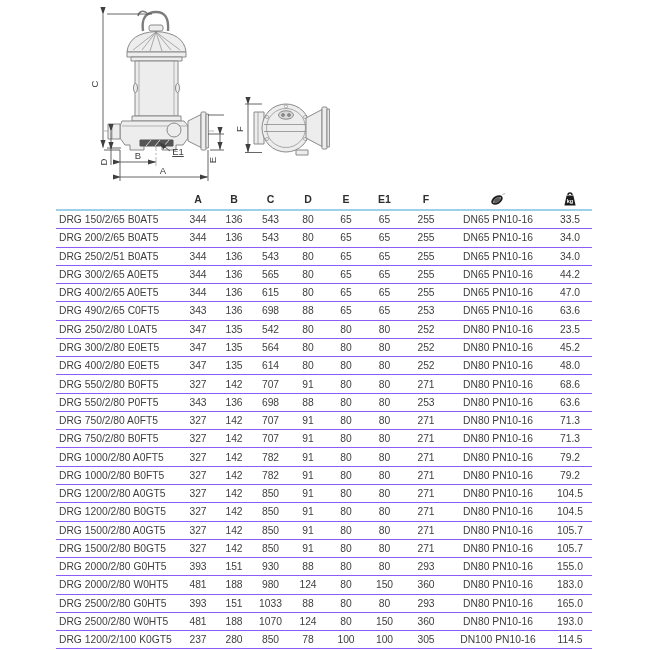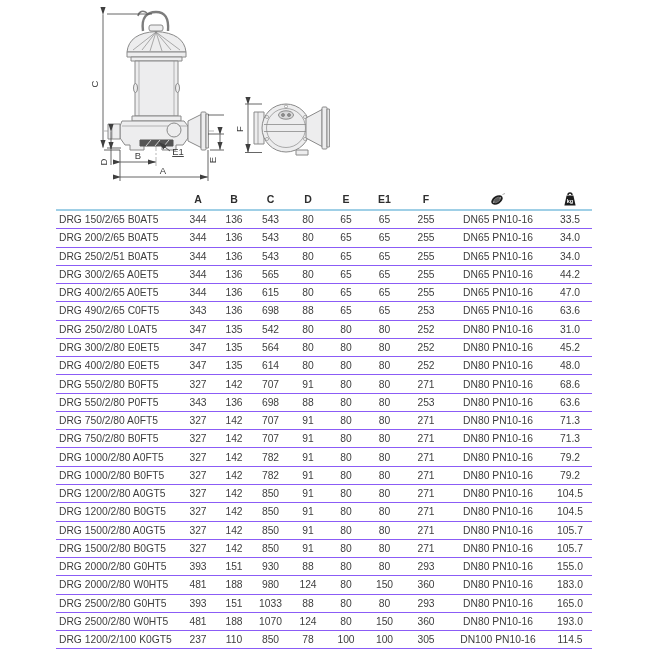--- a/index.html
+++ b/index.html
@@ -266,21 +266,21 @@
       <div class="tr">
     <div class="td model">DRG 250/2/80 L0AT5</div>
     <div class="td">347</div>
     <div class="td">135</div>
     <div class="td">542</div>
     <div class="td">80</div>
     <div class="td">80</div>
     <div class="td">80</div>
     <div class="td">252</div>
     <div class="td">DN80 PN10-16</div>
-    <div class="td">31.0</div>
+    <div class="td">23.5</div>
   </div>
       <div class="tr">
     <div class="td model">DRG 300/2/80 E0ET5</div>
     <div class="td">347</div>
     <div class="td">135</div>
     <div class="td">564</div>
     <div class="td">80</div>
     <div class="td">80</div>
     <div class="td">80</div>
     <div class="td">252</div>
@@ -463,21 +463,21 @@
     <div class="td">124</div>
     <div class="td">80</div>
     <div class="td">150</div>
     <div class="td">360</div>
     <div class="td">DN80 PN10-16</div>
     <div class="td">193.0</div>
   </div>
       <div class="tr">
     <div class="td model">DRG 1200/2/100 K0GT5</div>
     <div class="td">237</div>
-    <div class="td">110</div>
+    <div class="td">280</div>
     <div class="td">850</div>
     <div class="td">78</div>
     <div class="td">100</div>
     <div class="td">100</div>
     <div class="td">305</div>
     <div class="td">DN100 PN10-16</div>
     <div class="td">114.5</div>
   </div>
       <div class="tr">
     

